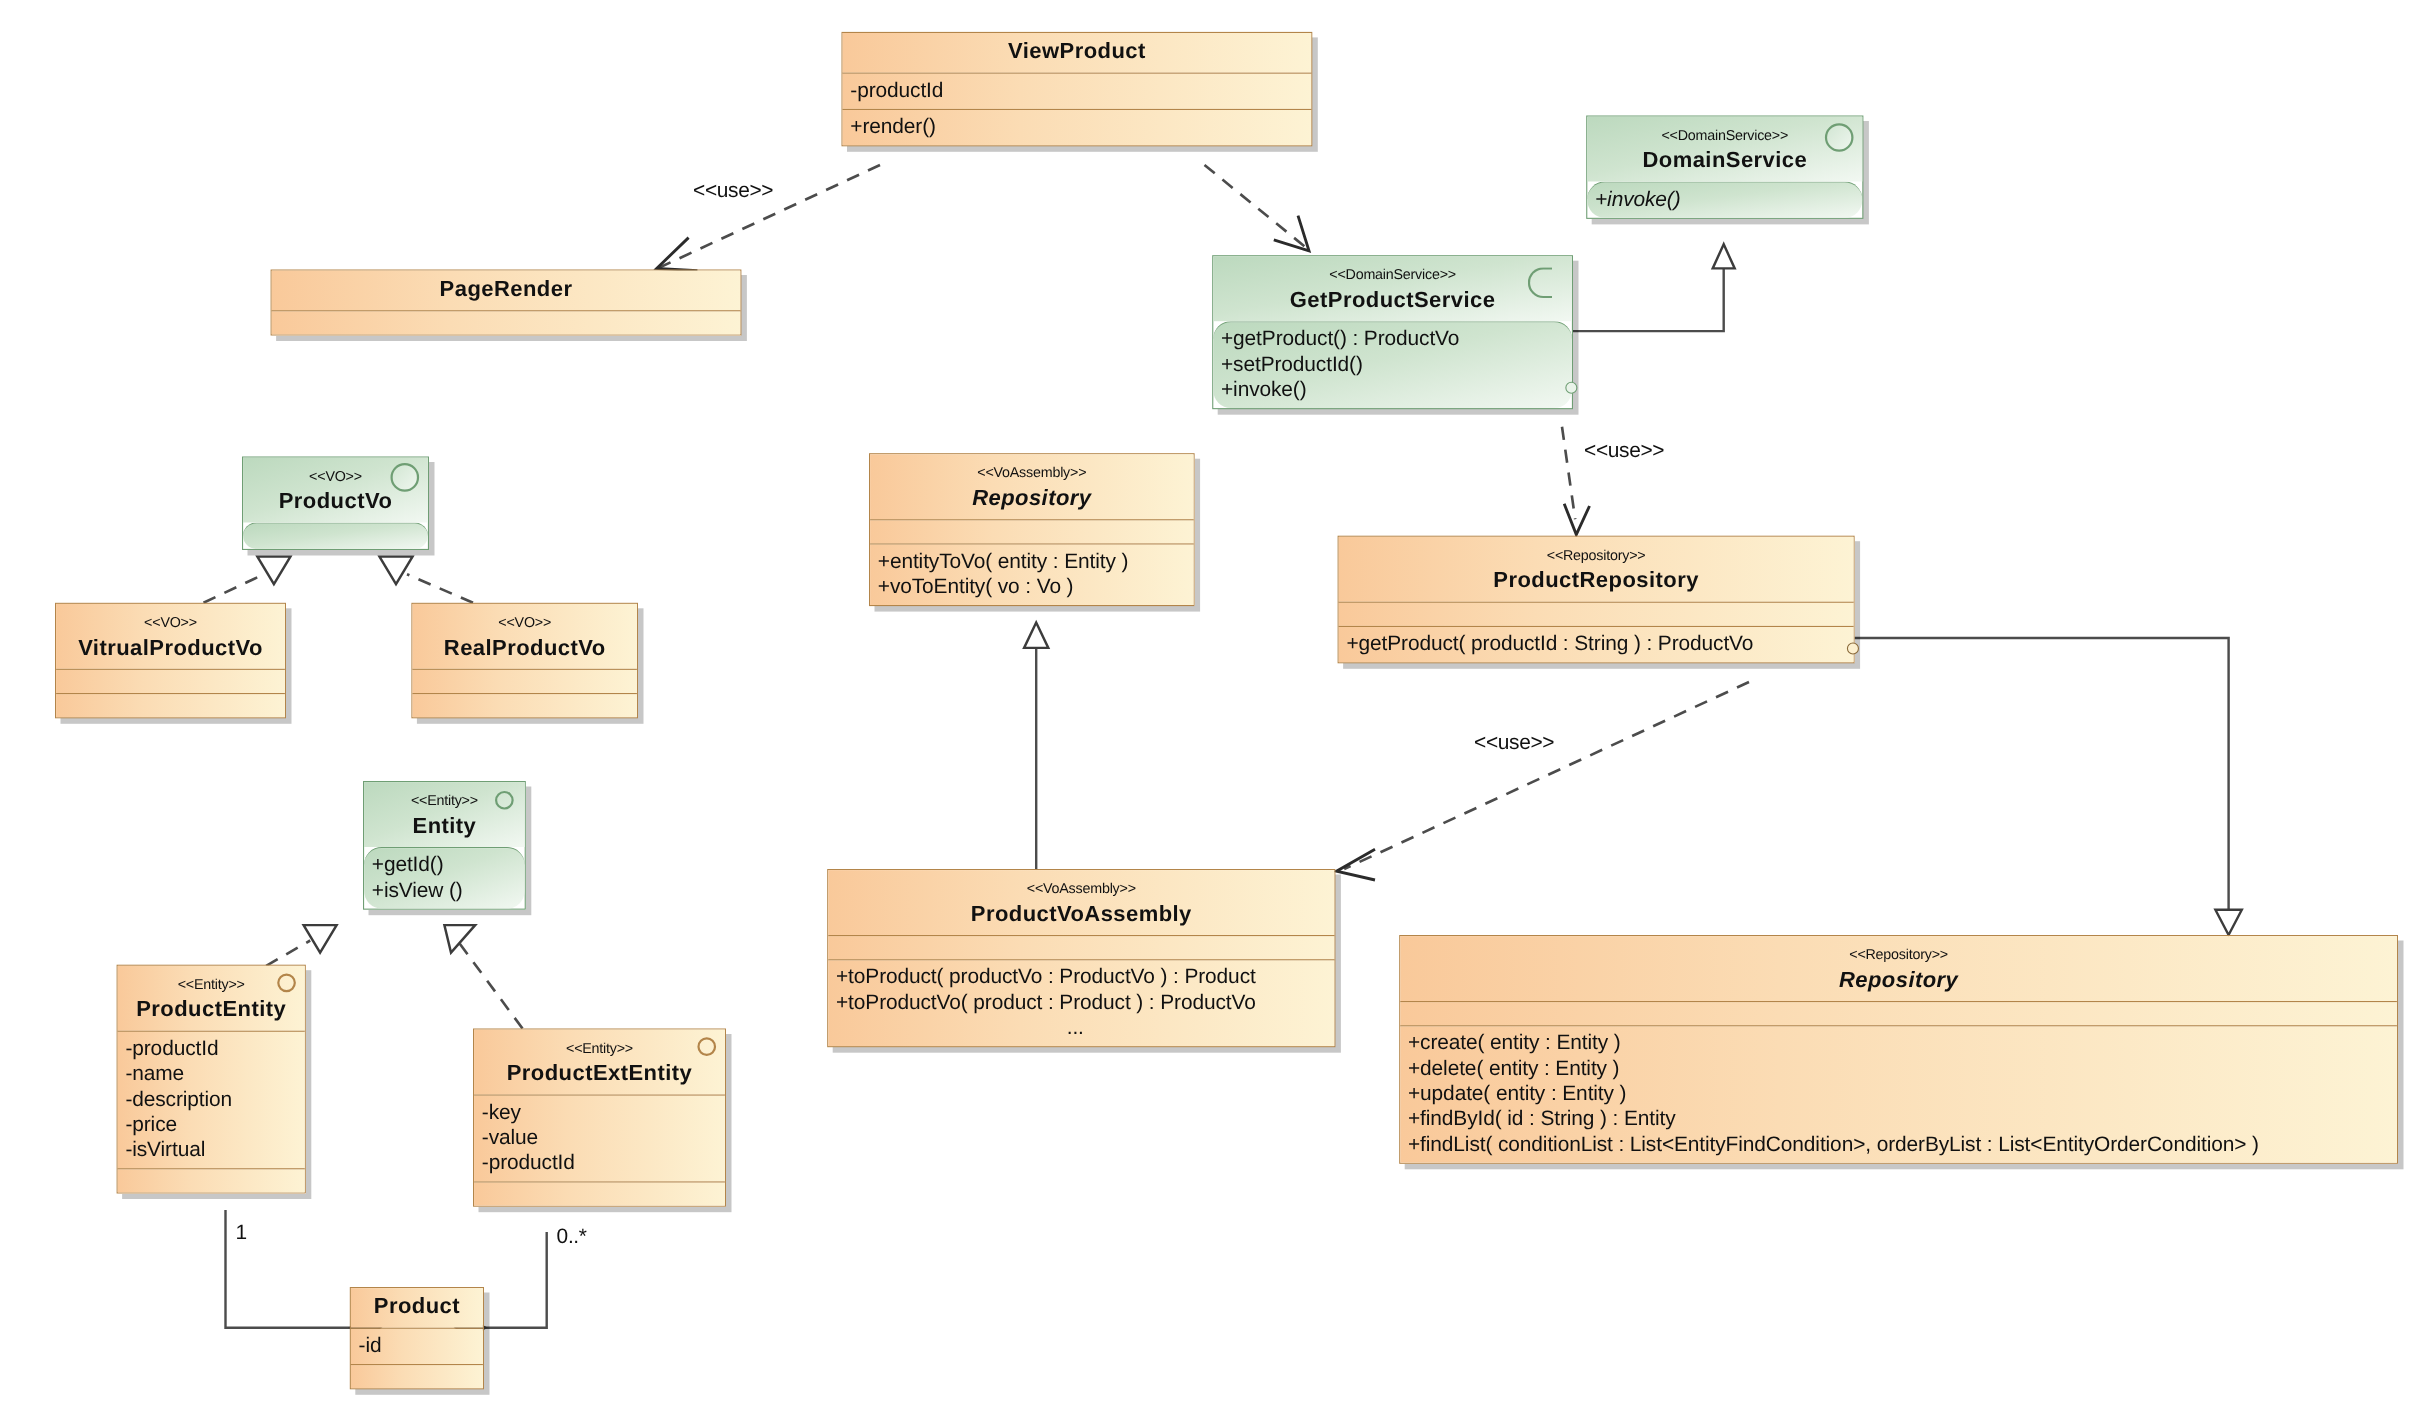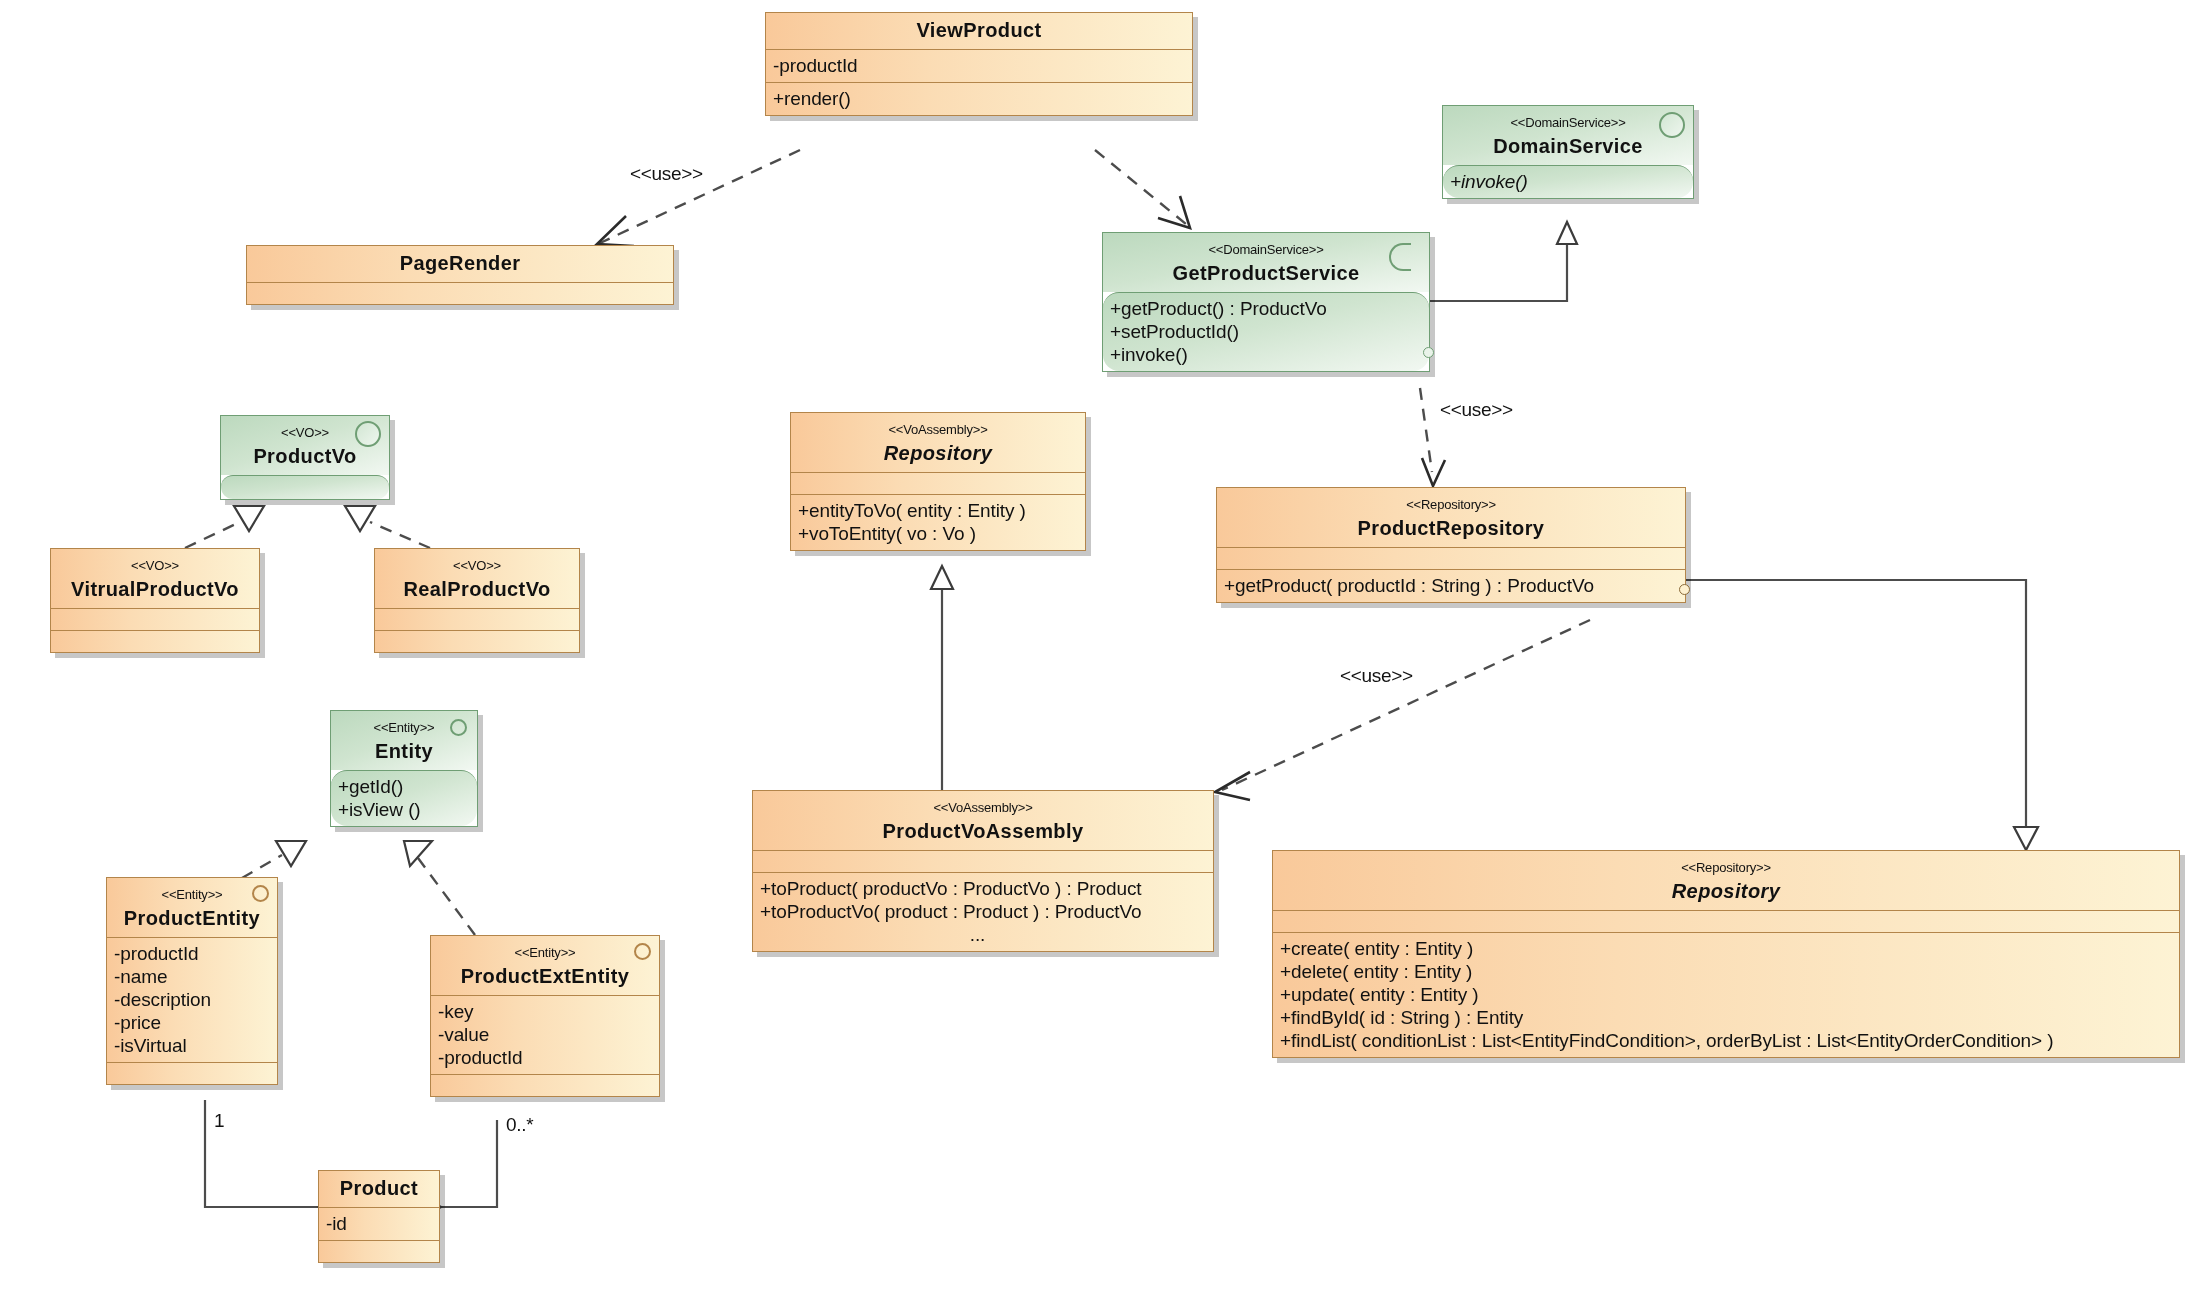--- a/index.html
+++ b/index.html
@@ -103,21 +103,21 @@
     <path class="solid" d="M 497,1120 L 497,1207 L 430,1207"></path>
     <path class="dia" d="M 414,1207 L 428,1200 L 442,1207 L 428,1214 Z"></path>
   </svg>
 
   <div class="lbl" style="left:630px;top:163px;">&lt;&lt;use&gt;&gt;</div>
   <div class="lbl" style="left:1440px;top:399px;">&lt;&lt;use&gt;&gt;</div>
   <div class="lbl" style="left:1340px;top:665px;">&lt;&lt;use&gt;&gt;</div>
   <div class="lbl" style="left:214px;top:1110px;">1</div>
   <div class="lbl" style="left:506px;top:1114px;">0..*</div>
 
-  <div class="uml" style="left:765px;top:12px;width:428px;">
+  <div class="uml" style="left:765px;top:29px;width:428px;">
     <div class="sec head">
       <div class="cname">ViewProduct</div>
     </div>
     <div class="sec members">
       <div class="mline">-productId</div>
     </div>
     <div class="sec members">
       <div class="mline">+render()</div>
     </div>
   </div>

